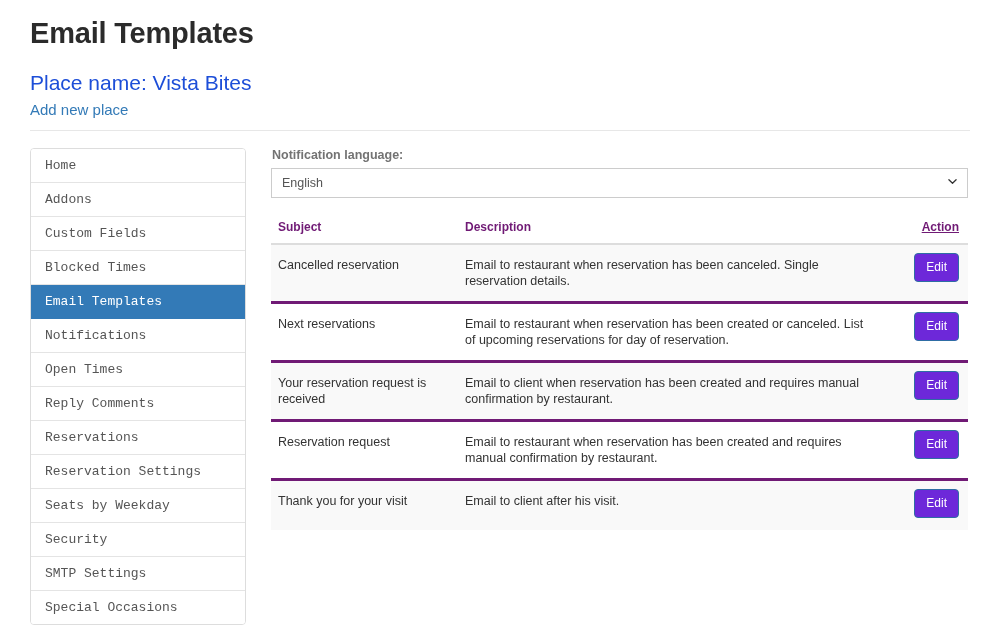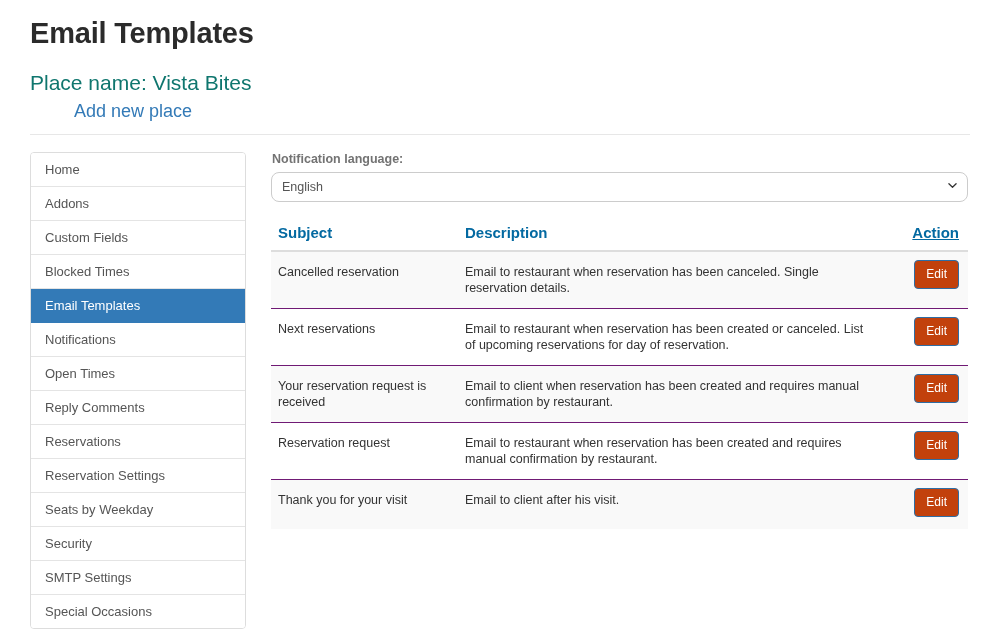--- a/index.html
+++ b/index.html
@@ -30,32 +30,31 @@
     font-size: 29px;
     font-weight: bold;
     line-height: 1.1;
     color: #2b2b2b;
     margin: 0 0 20px 0;
     letter-spacing: -0.2px;
   }
   .place-name {
     font-size: 21px;
     font-weight: normal;
-    color: #0f766e;
+    color: #1d4ed8;
     margin: 0 0 4px 0;
     line-height: 1.2;
   }
   .add-new-place {
     display: inline-block;
-    font-size: 18px;
+    font-size: 15px;
     color: #337ab7;
     text-decoration: none;
     line-height: 1.4;
     cursor: pointer;
-    margin-left: 44px;
   }
   .header-rule {
     margin: 10px 0 0 0;
     border: 0;
     border-top: 1px solid #e7e7e7;
   }
 
   
   .content {
     display: flex;
@@ -64,20 +63,21 @@
   }
 
   
   .sidebar {
     width: 216px;
     flex: 0 0 216px;
     border: 1px solid #dddddd;
     border-radius: 4px;
     overflow: hidden;
     background: #ffffff;
+    font-family: Liberation Mono, monospace;
   }
   .nav-item {
     display: block;
     padding: 8px 14px;
     font-size: 13px;
     line-height: 17px;
     color: #555555;
     text-decoration: none;
     border-bottom: 1px solid #e4e4e4;
     background: #ffffff;
@@ -109,21 +109,21 @@
   }
   .lang-select {
     width: 100%;
     height: 30px;
     padding: 4px 26px 4px 10px;
     font-size: 12.5px;
     font-family: "Liberation Sans", sans-serif;
     color: #555555;
     background: #ffffff;
     border: 1px solid #cccccc;
-    border-radius: 8px;
+    border-radius: 0;
     appearance: none;
     -webkit-appearance: none;
     -moz-appearance: none;
     outline: none;
     cursor: pointer;
   }
   .chevron {
     position: absolute;
     right: 11px;
     top: 50%;
@@ -137,56 +137,56 @@
 
   
   .tpl-table {
     width: 100%;
     border-collapse: collapse;
     margin-top: 22px;
     table-layout: fixed;
   }
   .tpl-table th {
     text-align: left;
-    font-size: 15px;
+    font-size: 12px;
     font-weight: bold;
-    color: #0369a1;
+    color: #701a75;
     padding: 0 8px 9px 8px;
     border-bottom: 2px solid #dddddd;
     vertical-align: bottom;
   }
   .tpl-table th.col-subject { width: 185px; padding-left: 7px; }
   .tpl-table th.col-desc    { width: auto; padding-left: 9px; }
   .tpl-table th.col-action  { width: 86px; text-align: right; padding-right: 9px; text-decoration: underline; }
 
   .tpl-table td {
     font-size: 12.5px;
     line-height: 16px;
     color: #333333;
     padding: 12px 8px 12px 8px;
-    border-top: 1px solid #701a75;
+    border-top: 3px solid #701a75;
     vertical-align: top;
   }
   .tpl-table tbody tr:first-child td { border-top: 0; }
   .tpl-table tbody tr:nth-child(odd) { background: #f9f9f9; }
   .tpl-table tbody tr:nth-child(even) { background: #ffffff; }
 
   td.cell-subject { padding-left: 7px; }
   td.cell-desc    { padding-left: 9px; padding-right: 14px; }
   td.cell-action  { text-align: right; padding-right: 9px; padding-top: 8px; }
 
   .btn-edit {
     display: inline-block;
     min-width: 43px;
     padding: 6px 11px;
     font-size: 12px;
     line-height: 1.25;
     font-family: "Liberation Sans", sans-serif;
     color: #ffffff;
-    background: #c2410c;
+    background: #6d28d9;
     border: 1px solid #2e6da4;
     border-radius: 4px;
     text-align: center;
     cursor: pointer;
     white-space: nowrap;
   }
 </style>
 </head>
 <body>
 

